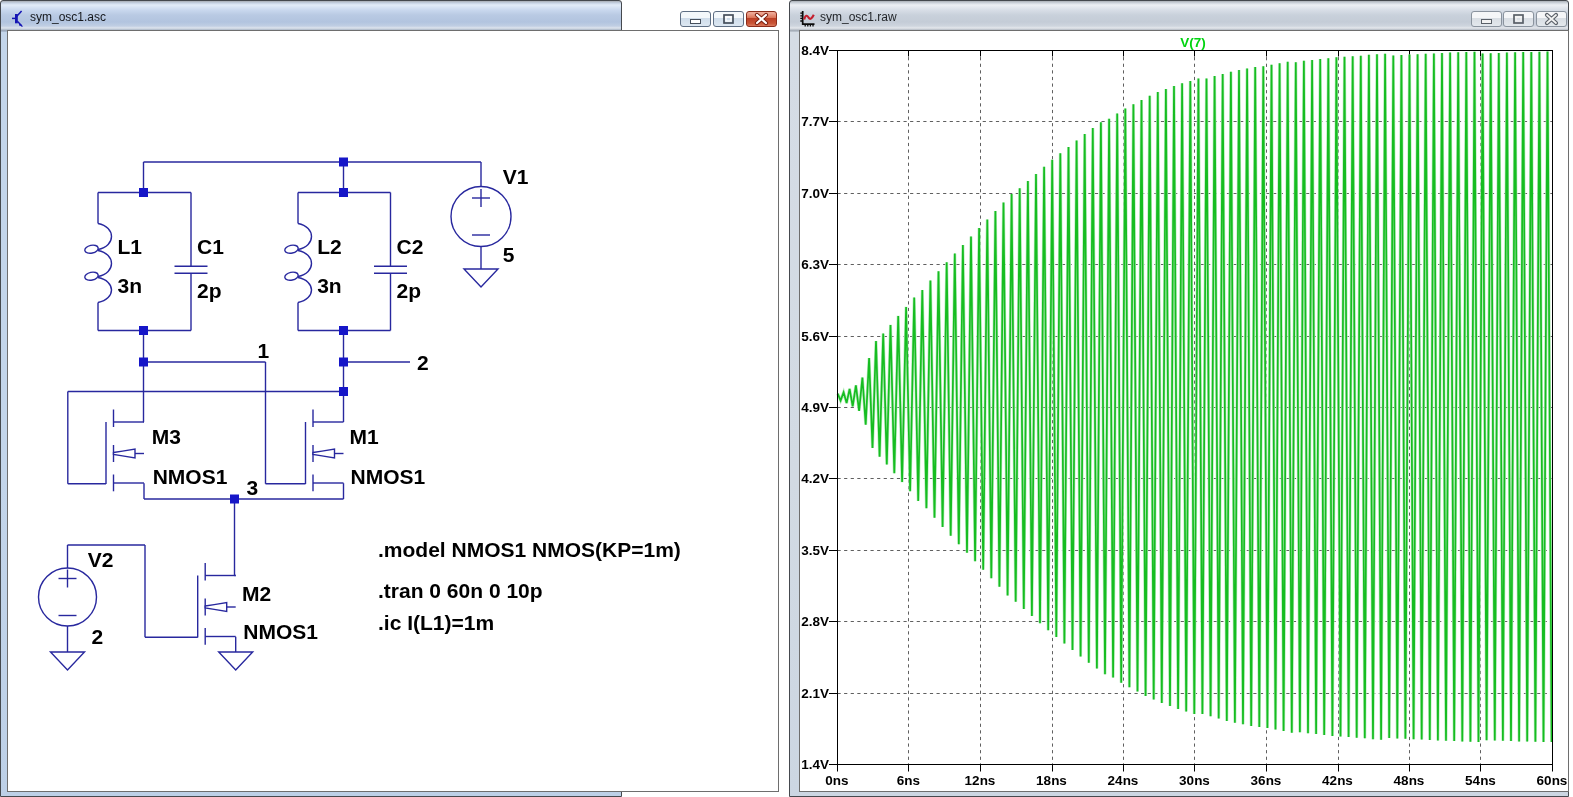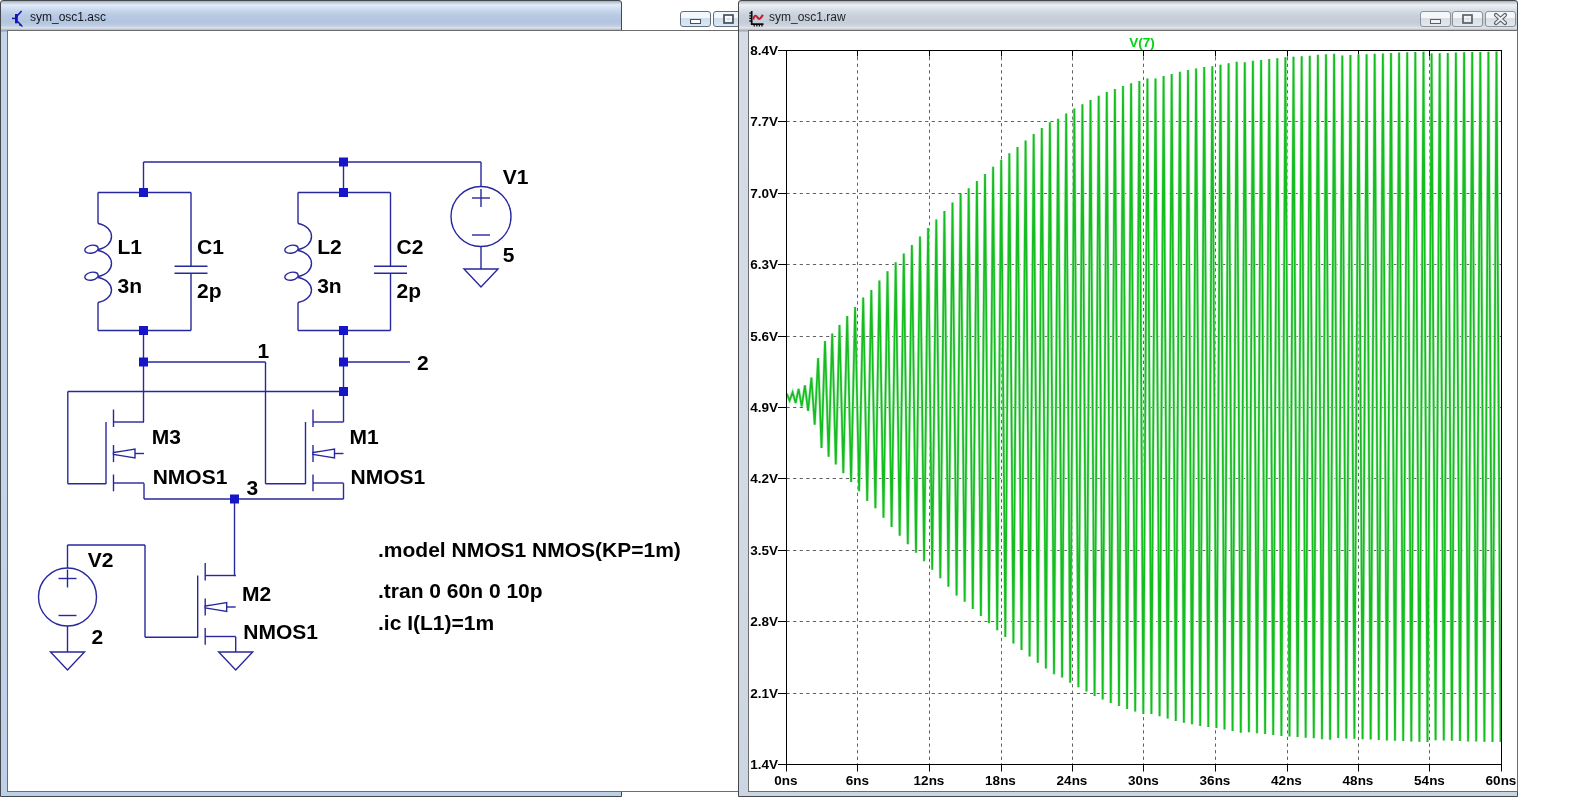--- a/index.html
+++ b/index.html
@@ -1,18 +1,18 @@
 <!DOCTYPE html>
 <html><head><meta charset="utf-8"><style>
 *{margin:0;padding:0;box-sizing:border-box}
 body{width:1573px;height:797px;position:relative;background:#fff;overflow:hidden;
  font-family:"Liberation Sans",sans-serif}
 .win{position:absolute;top:0;height:797px;border:1px solid #45494e;border-radius:3px 3px 0 0}
 #w1{left:0;width:622px;background:linear-gradient(#a8adb4 0,#c6d3e4 2px,#e2ecf8 4px,#c9d8ee 9px,#b9cae3 14px,#b2c4df 21px,#c0cee3 25px,#dde4ed 27px,#8e9db1 30px,#c3d5ea 31px,#c3d5ea 60%,#bdd0e7)}
-#w2{left:738px;width:780px;background:linear-gradient(#abb0b6 0,#d0d6de 2px,#edf0f4 4px,#d8dee7 9px,#c9d1db 14px,#c4ccd7 21px,#ced5de 25px,#e4e7ec 27px,#99a2ae 30px,#d5dce5 31px,#d2dae3 60%,#ccd6e2)}
+#w2{left:789px;width:780px;background:linear-gradient(#abb0b6 0,#d0d6de 2px,#edf0f4 4px,#d8dee7 9px,#c9d1db 14px,#c4ccd7 21px,#ced5de 25px,#e4e7ec 27px,#99a2ae 30px,#d5dce5 31px,#d2dae3 60%,#ccd6e2)}
 .tbar{position:absolute;left:0;top:0;right:0;height:30px}
 .ttext{position:absolute;top:9px;font-size:12px;color:#15181c}
 .client{position:absolute;background:#fff;border:1px solid #6e6e6e}
 #w1 .client{left:6px;top:29px;width:772px;height:762px}
 #w2 .client{left:9px;top:29px;width:770px;height:762px}
 .btn{position:absolute;top:10px;width:31px;height:16px;border:1px solid #5f6f84;border-radius:3px;
  background:linear-gradient(#f4f8fb 45%,#cfdcea 46%,#dde8f2)}
 .btn2{position:absolute;top:10px;width:31px;height:16px;border:1px solid #8a939e;border-radius:3px;
  background:linear-gradient(#f5f6f8 45%,#d9dee4 46%,#e3e8ed)}
 .cbtn{background:linear-gradient(#eda895 8%,#d96f52 45%,#bc4027 46%,#c85435 80%,#dd7a5e);border:1px solid #8c2c1a}

